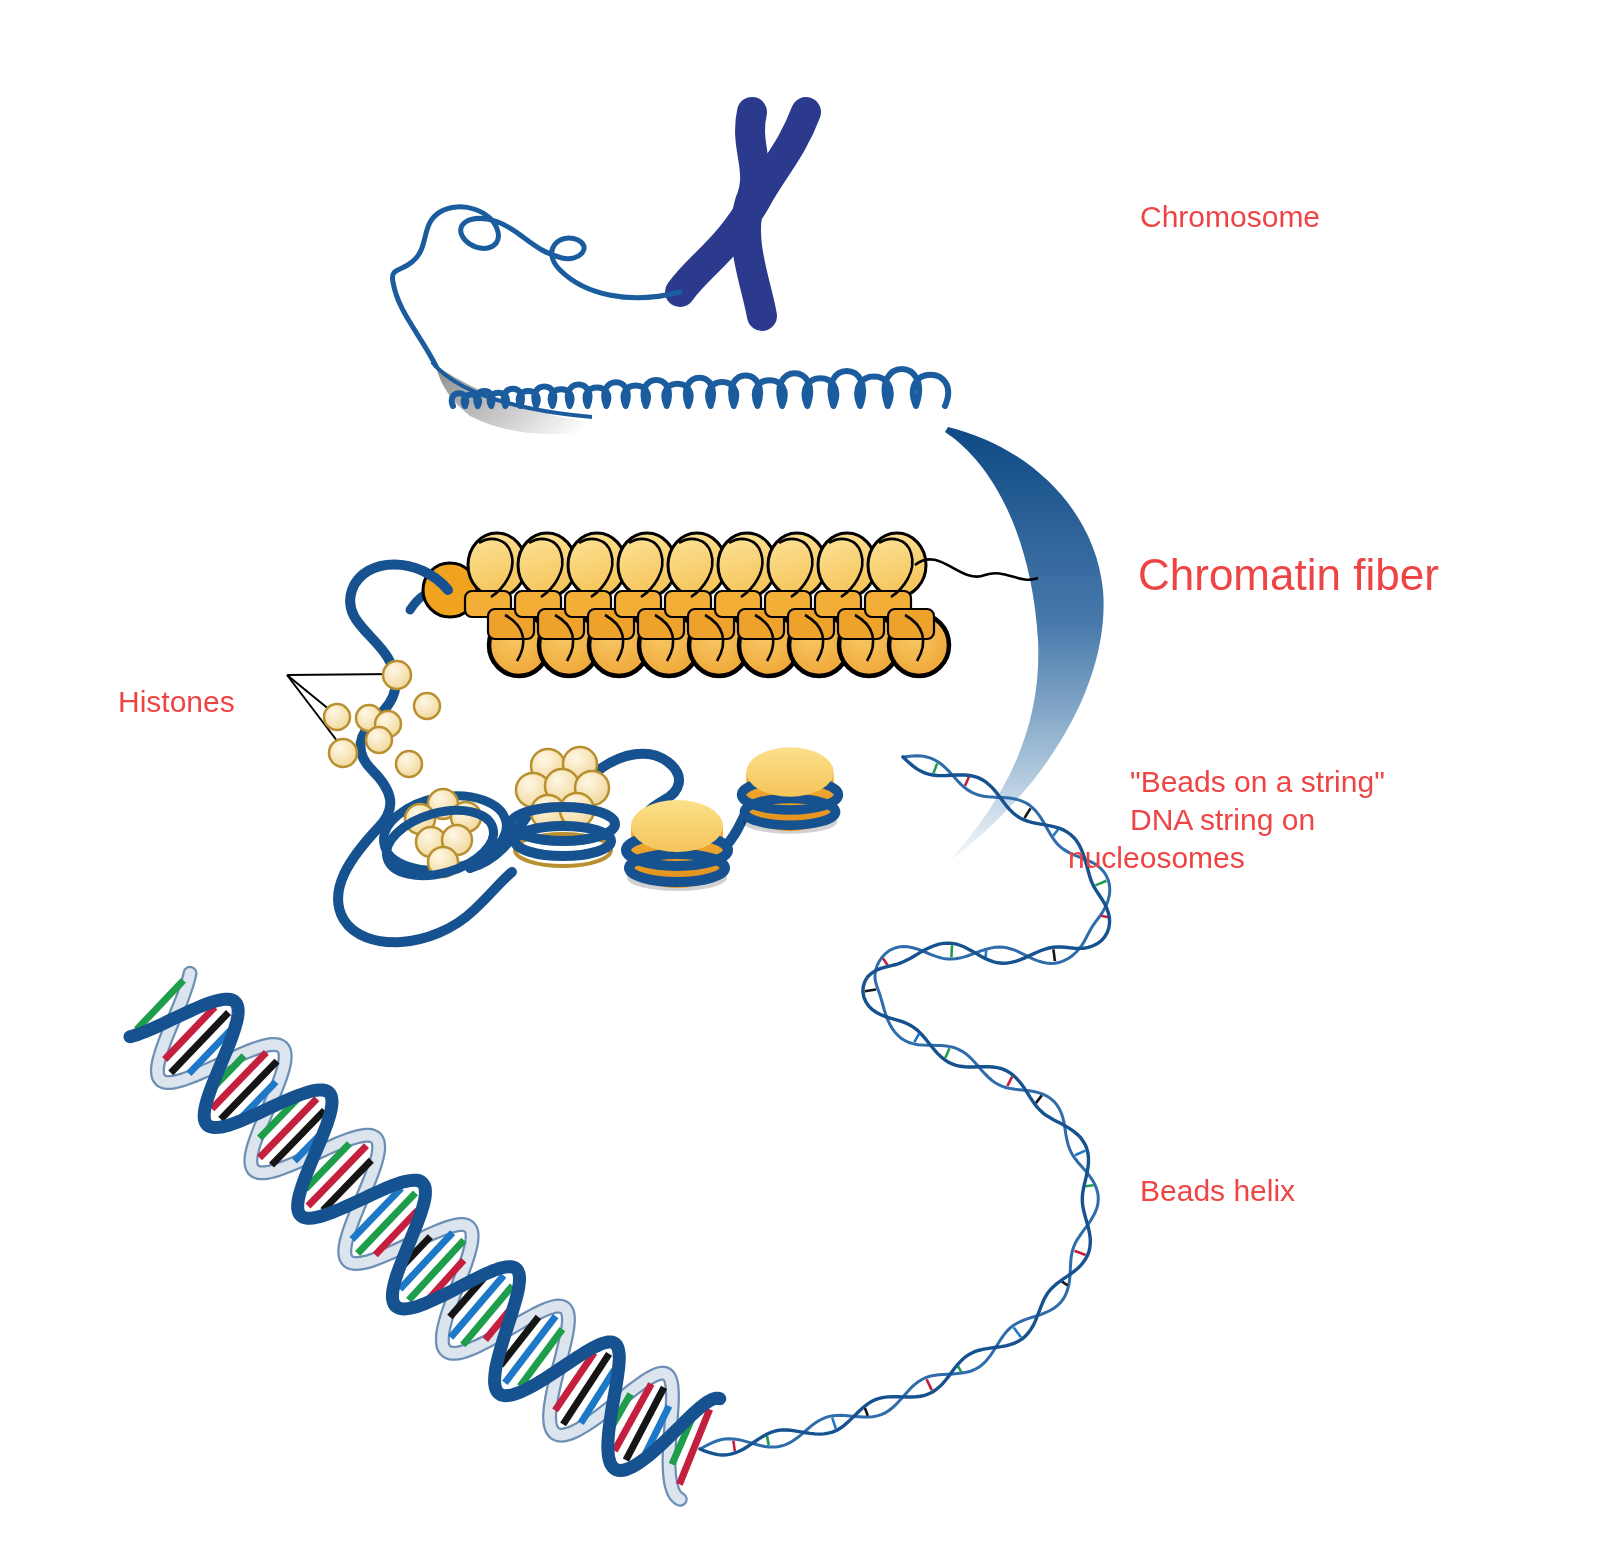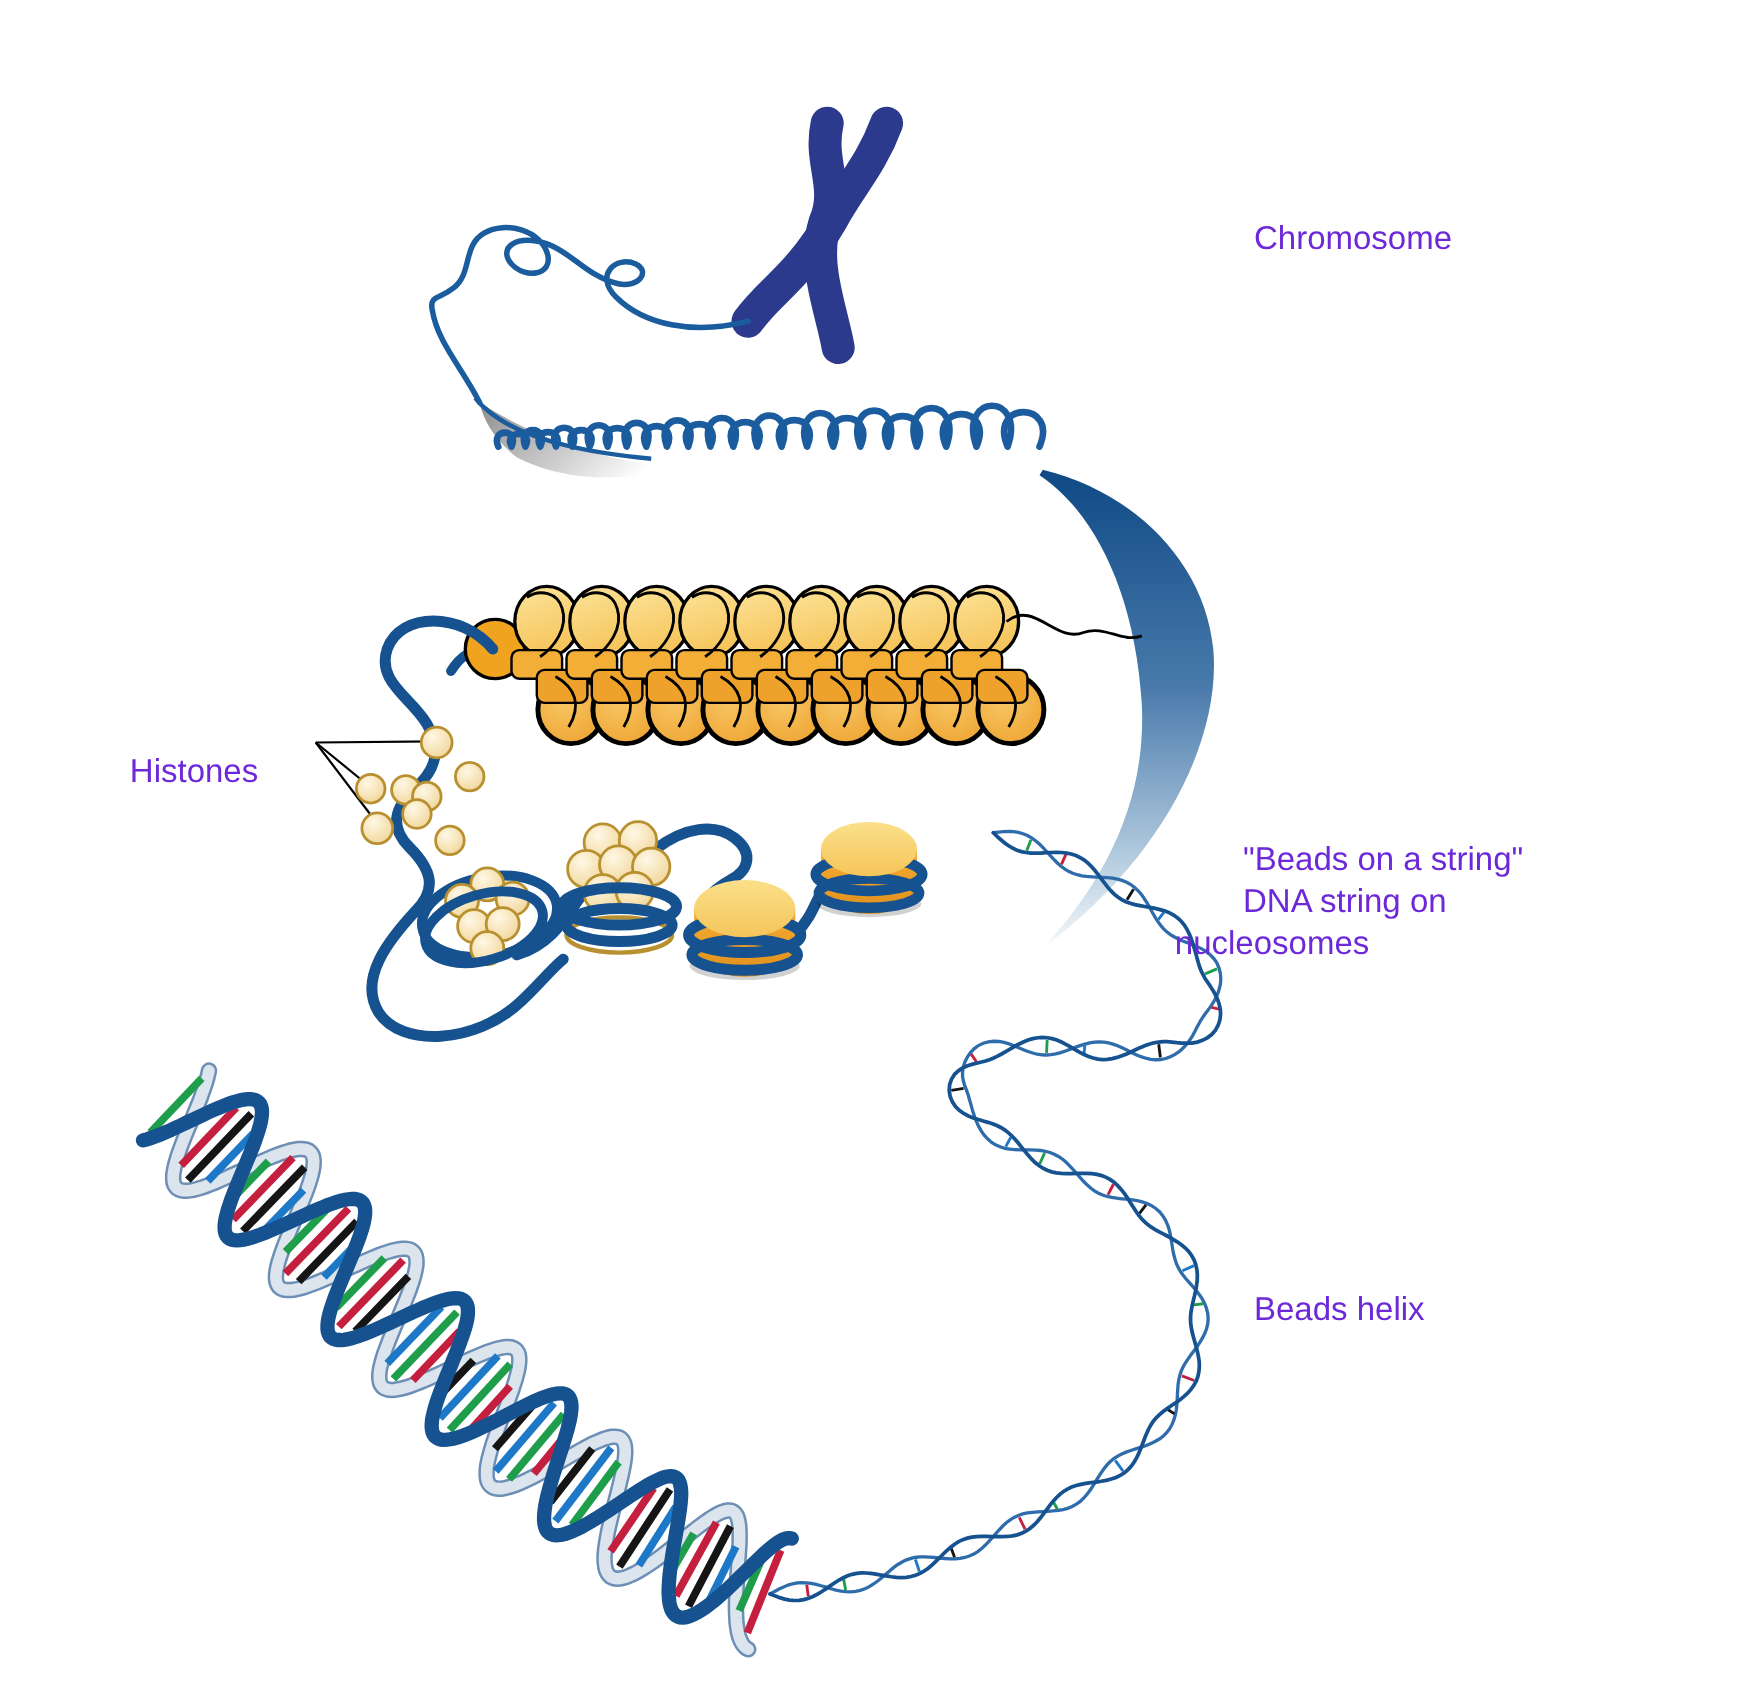--- a/index.html
+++ b/index.html
@@ -1,19 +1,19 @@
 <!DOCTYPE html>
 <html><head>
 <meta charset="utf-8">
 <style>
   html,body{margin:0;padding:0;background:#ffffff;}
   #stage{position:relative;width:1600px;height:1553px;background:#ffffff;overflow:hidden;
          font-family:"Liberation Sans",sans-serif;}
   #art{position:absolute;left:0;top:0;}
-  .lbl{position:absolute;color:#6d28d9;white-space:nowrap;font-family:"Liberation Sans",sans-serif;}
+  .lbl{position:absolute;color:#ef4444;white-space:nowrap;font-family:"Liberation Sans",sans-serif;}
   .lbl.sm{font-size:30px;line-height:38px;}
   .lbl.lg{font-size:44px;line-height:50px;}
 </style>
 </head>
 <body>
 
 <div id="stage">
 
 <svg id="art" width="1600" height="1553" viewBox="0 0 1600 1553">
   <defs>
@@ -242,20 +242,21 @@
         <line x1="864.8" y1="1407.8" x2="867.8" y2="1415.7" stroke="#151515" stroke-width="2.6"></line>
         <line x1="835.8" y1="1428.6" x2="832.2" y2="1417.7" stroke="#1e78c8" stroke-width="2.6"></line>
         <line x1="767.0" y1="1435.8" x2="768.8" y2="1445.4" stroke="#1e9e4b" stroke-width="2.6"></line>
         <line x1="734.8" y1="1451.3" x2="733.4" y2="1440.7" stroke="#c41f3e" stroke-width="2.6"></line>
         <path d="M903.0,757.0L906.4,760.3L909.9,763.4L913.4,766.3L916.9,768.9L920.7,771.1L924.5,772.9L928.5,774.2L932.7,775.0L937.1,775.5L941.6,775.6L946.3,775.5L951.0,775.2L955.7,775.0L960.4,774.9L965.0,775.0L969.6,775.5L973.9,776.4L978.1,777.7L982.0,779.6L985.7,781.9L989.1,784.7L992.4,787.9L995.4,791.4L998.3,795.1L1001.2,798.9L1004.0,802.7L1006.8,806.3L1009.8,809.7L1012.9,812.8L1016.2,815.5L1019.7,817.8L1023.5,819.7L1027.5,821.2L1031.7,822.4L1036.2,823.3L1040.7,824.1L1045.4,824.9L1050.1,825.8L1054.6,826.9L1059.1,828.2L1063.3,829.9L1067.2,832.1L1070.8,834.7L1074.0,837.7L1076.8,841.2L1079.2,845.1L1081.2,849.2L1083.0,853.6L1084.5,858.1L1085.9,862.7L1087.2,867.1L1088.3,871.3L1089.4,875.3L1090.6,879.1L1092.0,882.7L1093.7,886.1L1095.5,889.5L1097.7,892.8L1100.0,896.2L1102.4,899.9L1104.7,903.8L1106.7,908.1L1108.3,912.7L1109.4,917.5L1109.6,922.5L1108.9,927.5L1107.3,932.3L1104.8,936.7L1101.5,940.5L1097.5,943.5L1093.1,945.8L1088.4,947.4L1083.6,948.2L1078.8,948.4L1074.1,948.2L1069.7,947.8L1065.4,947.3L1061.2,947.0L1057.2,947.0L1053.2,947.3L1049.2,948.0L1045.2,949.1L1041.1,950.5L1037.0,952.2L1032.8,954.1L1028.6,956.1L1024.2,958.1L1019.9,959.8L1015.5,961.3L1011.1,962.4L1006.7,963.1L1002.3,963.2L998.0,962.8L993.8,961.8L989.6,960.4L985.5,958.6L981.3,956.4L977.3,954.1L973.2,951.7L969.0,949.4L964.9,947.3L960.7,945.5L956.5,944.2L952.2,943.4L947.8,943.1L943.4,943.4L939.0,944.2L934.6,945.5L930.3,947.3L926.0,949.3L921.8,951.6L917.8,953.9L913.9,956.2L910.1,958.4L906.4,960.3L902.9,962.0L899.4,963.4L895.9,964.5L892.3,965.4L888.5,966.4L884.4,967.4L880.2,968.7L875.9,970.4L871.8,973.0L868.0,976.4L865.1,980.9L863.3,986.1L862.9,991.6L863.8,996.9L865.8,1001.7L868.6,1005.9L872.1,1009.4L876.1,1012.2L880.4,1014.5L884.9,1016.3L889.4,1017.8L893.8,1019.1L898.1,1020.3L902.3,1021.6L906.2,1023.2L909.8,1025.0L913.3,1027.1L916.6,1029.6L919.7,1032.5L922.7,1035.7L925.7,1039.1L928.6,1042.8L931.6,1046.5L934.6,1050.1L937.7,1053.6L941.0,1056.8L944.5,1059.6L948.1,1062.0L952.0,1063.9L956.1,1065.3L960.3,1066.3L964.8,1066.8L969.3,1067.0L974.0,1067.0L978.7,1066.8L983.5,1066.7L988.2,1066.7L992.8,1067.0L997.2,1067.6L1001.5,1068.7L1005.6,1070.3L1009.4,1072.4L1013.0,1075.0L1016.3,1078.1L1019.4,1081.5L1022.3,1085.2L1025.0,1089.1L1027.5,1093.1L1030.0,1097.1L1032.5,1100.9L1035.0,1104.4L1037.6,1107.7L1040.4,1110.6L1043.4,1113.3L1046.6,1115.6L1050.2,1117.8L1053.9,1119.9L1057.9,1121.9L1062.0,1124.1L1066.1,1126.4L1070.1,1128.9L1074.0,1131.6L1077.6,1134.6L1080.8,1137.9L1083.4,1141.6L1085.6,1145.5L1087.1,1149.8L1088.1,1154.3L1088.5,1158.9L1088.4,1163.7L1087.8,1168.4L1087.0,1173.1L1086.0,1177.7L1084.9,1182.1L1083.9,1186.4L1083.1,1190.5L1082.5,1194.5L1082.3,1198.5L1082.4,1202.4L1082.9,1206.5L1083.7,1210.7L1084.8,1215.0L1086.0,1219.4L1087.3,1223.9L1088.5,1228.5L1089.5,1233.2L1090.2,1237.8L1090.3,1242.5L1089.9,1247.0L1089.0,1251.4L1087.4,1255.6L1085.2,1259.6L1082.5,1263.3L1079.4,1266.8L1075.9,1269.9L1072.1,1272.9L1068.3,1275.6L1064.4,1278.2L1060.7,1280.8L1057.1,1283.4L1053.9,1286.2L1050.9,1289.1L1048.3,1292.2L1046.1,1295.6L1044.1,1299.3L1042.3,1303.3L1040.6,1307.5L1039.0,1311.8L1037.3,1316.2L1035.5,1320.6L1033.5,1324.9L1031.2,1328.9L1028.5,1332.7L1025.5,1336.0L1022.2,1338.9L1018.4,1341.2L1014.5,1343.1L1010.2,1344.6L1005.7,1345.8L1001.1,1346.6L996.4,1347.3L991.8,1347.9L987.1,1348.6L982.6,1349.4L978.3,1350.5L974.2,1351.9L970.4,1353.7L966.8,1355.9L963.5,1358.5L960.3,1361.6L957.3,1364.9L954.4,1368.5L951.6,1372.3L948.8,1376.1L945.9,1379.8L942.9,1383.4L939.7,1386.6L936.3,1389.5L932.6,1391.9L928.8,1393.8L924.7,1395.3L920.4,1396.2L915.9,1396.8L911.2,1397.0L906.5,1397.0L901.8,1396.9L897.1,1396.7L892.4,1396.7L887.9,1396.9L883.6,1397.4L879.4,1398.3L875.3,1399.7L871.5,1401.5L867.8,1403.8L864.3,1406.5L860.9,1409.5L857.5,1412.7L854.2,1416.1L850.8,1419.4L847.4,1422.6L843.9,1425.6L840.2,1428.2L836.4,1430.4L832.4,1432.1L828.2,1433.2L823.9,1433.9L819.5,1434.1L814.9,1433.9L810.3,1433.4L805.6,1432.7L800.9,1431.9L796.3,1431.1L791.8,1430.4L787.4,1430.0L783.0,1429.9L778.8,1430.3L774.7,1431.2L770.6,1432.5L766.7,1434.3L762.8,1436.4L758.9,1438.9L755.0,1441.5L751.1,1444.2L747.2,1446.8L743.2,1449.2L739.1,1451.3L735.0,1453.0L730.7,1454.2L726.5,1454.9L722.1,1455.0L717.7,1454.6L713.3,1453.7L708.8,1452.4L704.4,1450.8L700.0,1449.0" fill="none" stroke="#16528f" stroke-width="3.4" stroke-linecap="round"></path>
       </g>
 </svg>
 
   <div class="lbl sm" style="left:1140px;top:198px">Chromosome</div>
 
+  <div class="lbl lg" style="left:1138px;top:550px">Chromatin fiber</div>
 
   <div class="lbl sm" style="left:118px;top:683px">Histones</div>
 
   <div>
     <div class="lbl sm" style="left:1130px;top:763px">"Beads on a string"</div>
     <div class="lbl sm" style="left:1130px;top:801px">DNA string on</div>
     <div class="lbl sm" style="left:1068px;top:839px">nucleosomes</div>
   </div>
 
   <div class="lbl sm" style="left:1140px;top:1172px">Beads helix</div>

